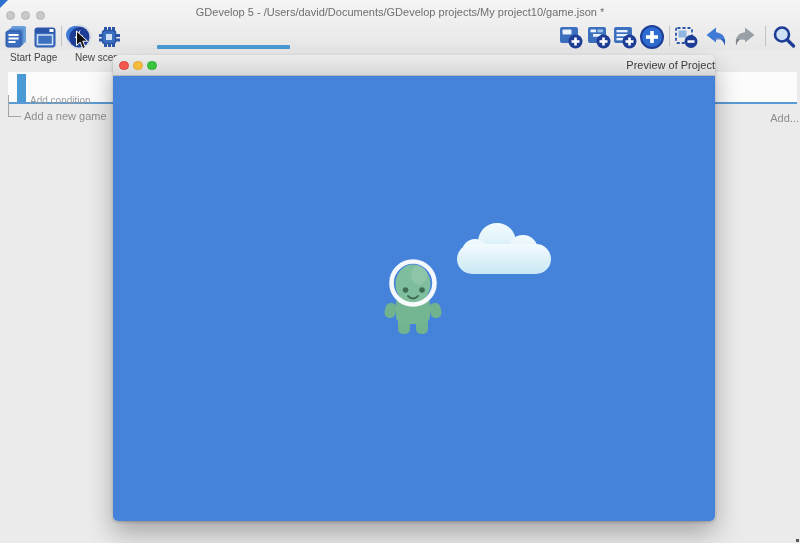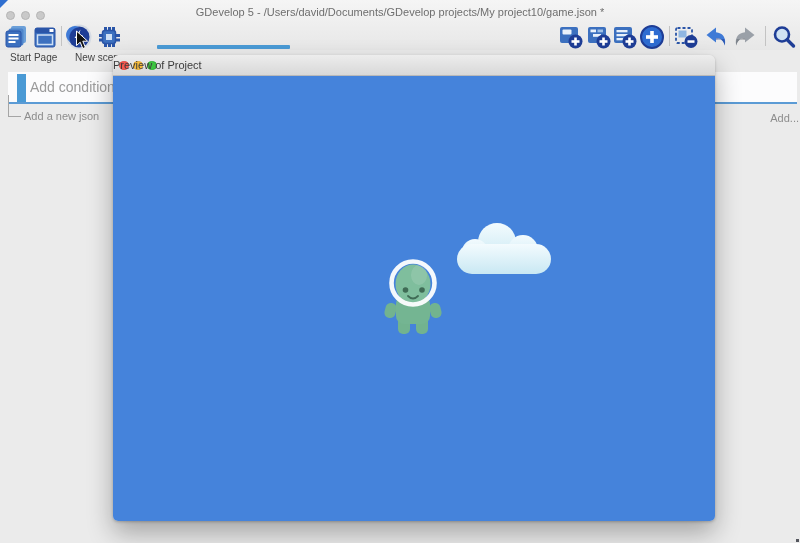--- a/index.html
+++ b/index.html
@@ -24,37 +24,37 @@
   
   .tab-indicator{position:absolute;left:157px;top:45px;width:133px;height:4px;
     background:#4a9ad5;border-radius:1px;}
   .tab{position:absolute;top:52px;height:18px;font-size:10px;color:#454545;
     white-space:nowrap;}
   .tab.t0{left:10px}.tab.t1{left:75px}
   
   .event-row{position:absolute;left:8px;top:72px;width:789px;height:30px;
     background:#fcfcfd;border-bottom:2px solid #5b9bd5;}
   .event-selbar{position:absolute;left:9px;top:2px;width:9px;height:28px;background:#4a9ad5;}
-  .add-condition{position:absolute;left:22px;top:7px;font-size:14px;color:#9b9b9b;}
+  .add-condition{position:absolute;left:22px;top:23px;font-size:10px;color:#9b9b9b;}
   .tree-connector{position:absolute;left:8px;top:95px;width:12px;height:21px;
     border-left:1px solid #a5a5a5;border-bottom:1px solid #a5a5a5;}
   .add-new-event{position:absolute;left:24px;top:110px;font-size:11px;color:#8d8d8d;}
   .add-more{position:absolute;right:1px;top:112px;font-size:11px;color:#8d8d8d;}
   .corner-mark{position:absolute;left:796px;top:539px;width:3px;height:3px;background:#55575e;}
   
   .preview{position:absolute;left:113px;top:55px;width:602px;height:466px;z-index:10;
     border-radius:6px 6px 5px 5px;
     box-shadow:0 12px 26px rgba(0,0,0,.30),0 1px 3px rgba(0,0,0,.22);}
   .ptitle{position:relative;height:21px;border-radius:6px 6px 0 0;
     background:linear-gradient(#ededed,#d8d8d8);border-bottom:1px solid #b9b9b9;box-sizing:border-box;}
   .ptl{position:absolute;top:5.5px;width:9.5px;height:9.5px;border-radius:50%;box-sizing:border-box;}
   .ptl.r{left:6px;background:#f4574e;border:.5px solid #dd4741;}
   .ptl.y{left:20px;background:#f7bc3c;border:.5px solid #dfa631;}
   .ptl.g{left:34px;background:#3dc43f;border:.5px solid #2fae34;}
-  .ptitle-text{position:absolute;left:0;right:0;top:4px;text-align:left;
+  .ptitle-text{position:absolute;left:0;right:0;top:4px;text-align:right;
     font-size:11px;color:#3c3c3c;}
   .game{position:relative;width:100%;height:445px;background:#4583DB;
     border-radius:0 0 5px 5px;overflow:hidden;}
   .game-obj{position:absolute;}
   .cursor{position:absolute;left:75px;top:30px;z-index:20;}
 </style>
 </head>
 <body>
 
 <div id="app">
@@ -162,21 +162,21 @@
 
   <div class="tab-indicator"></div>
   <div class="tab t0">Start Page</div>
   <div class="tab t1">New scene</div>
 
   <div class="event-row">
     <div class="event-selbar"></div>
     <div class="add-condition">Add condition</div>
   </div>
   <div class="tree-connector"></div>
-  <div class="add-new-event">Add a new json</div>
+  <div class="add-new-event">Add a new game</div>
   <div class="add-more">Add...</div>
   <div class="corner-mark"></div>
 
   <div class="preview">
     <div class="ptitle">
       <div class="ptl r"></div>
       <div class="ptl y"></div>
       <div class="ptl g"></div>
       <div class="ptitle-text">Preview of Project</div>
     </div>

